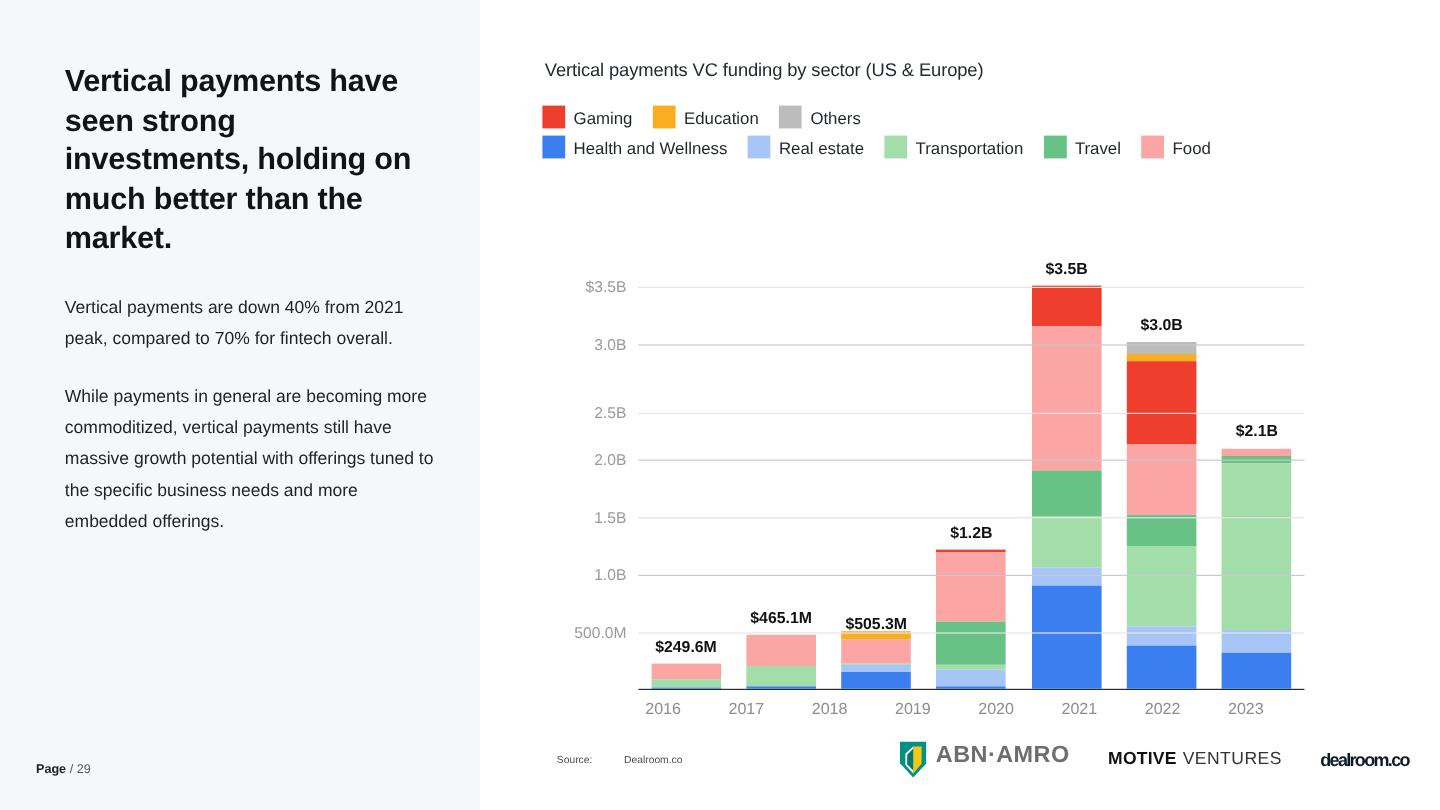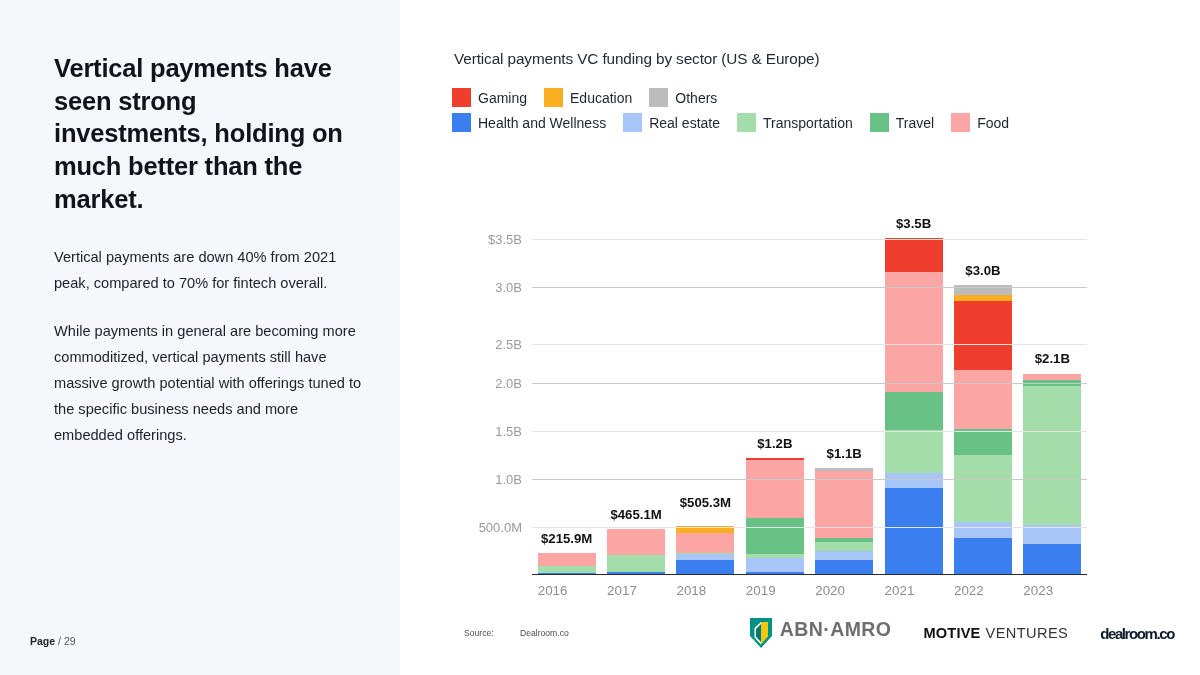--- a/index.html
+++ b/index.html
@@ -210,53 +210,44 @@
           </div>
         </div>
 
       <div class="plot-wrap">
         <div class="plot-area" id="plot-area">
           <div class="bars" id="bars">
               <div class="bar-col">
                 <div class="seg" style="height: 12.6649px; background: rgb(251, 165, 165);"></div>
                 <div class="seg" style="height: 6.90811px; background: rgb(163, 221, 170);"></div>
                 <div class="seg" style="height: 1.15135px; background: rgb(59, 126, 240);"></div>
-                <div class="bar-total" style="bottom: 27.7243px;">$215.9M</div>
+                <div class="bar-total" style="bottom: 27.7243px;">$249.6M</div>
               </div>
               <div class="bar-col">
                 <div class="seg" style="height: 25.2338px; background: rgb(251, 165, 165);"></div>
                 <div class="seg" style="height: 17.2703px; background: rgb(163, 221, 170);"></div>
                 <div class="seg" style="height: 2.11081px; background: rgb(59, 126, 240);"></div>
                 <div class="bar-total" style="bottom: 51.6149px;">$465.1M</div>
               </div>
               <div class="bar-col">
                 <div class="seg" style="height: 7.86757px; background: rgb(249, 174, 34);"></div>
                 <div class="seg" style="height: 19.1892px; background: rgb(251, 165, 165);"></div>
                 <div class="seg" style="height: 1.72703px; background: rgb(163, 221, 170);"></div>
                 <div class="seg" style="height: 5.27703px; background: rgb(168, 197, 247);"></div>
                 <div class="seg" style="height: 14.3919px; background: rgb(59, 126, 240);"></div>
-                <div class="bar-total" style="bottom: 64px;">$505.3M</div>
+                <div class="bar-total" style="bottom: 47px;">$505.3M</div>
               </div>
               <div class="bar-col">
                 <div class="seg" style="height: 1.91892px; background: rgb(239, 61, 46);"></div>
                 <div class="seg" style="height: 57.5676px; background: rgb(251, 165, 165);"></div>
                 <div class="seg" style="height: 36.4595px; background: rgb(104, 193, 133);"></div>
                 <div class="seg" style="height: 3.83784px; background: rgb(163, 221, 170);"></div>
                 <div class="seg" style="height: 14.3919px; background: rgb(168, 197, 247);"></div>
                 <div class="seg" style="height: 1.72703px; background: rgb(59, 126, 240);"></div>
                 <div class="bar-total" style="bottom: 122.903px;">$1.2B</div>
-              </div>
-              <div class="bar-col">
-                <div class="seg" style="height: 3.07027px; background: rgb(188, 188, 188);"></div>
-                <div class="seg" style="height: 66.2027px; background: rgb(251, 165, 165);"></div>
-                <div class="seg" style="height: 4.02973px; background: rgb(104, 193, 133);"></div>
-                <div class="seg" style="height: 9.59459px; background: rgb(163, 221, 170);"></div>
-                <div class="seg" style="height: 8.63514px; background: rgb(168, 197, 247);"></div>
-                <div class="seg" style="height: 14.2px; background: rgb(59, 126, 240);"></div>
-                <div class="bar-total" style="bottom: 112.732px;">$1.1B</div>
               </div>
               <div class="bar-col">
                 <div class="seg" style="height: 33.5811px; background: rgb(239, 61, 46);"></div>
                 <div class="seg" style="height: 119.932px; background: rgb(251, 165, 165);"></div>
                 <div class="seg" style="height: 38.3784px; background: rgb(104, 193, 133);"></div>
                 <div class="seg" style="height: 43.1757px; background: rgb(163, 221, 170);"></div>
                 <div class="seg" style="height: 14.3919px; background: rgb(168, 197, 247);"></div>
                 <div class="seg" style="height: 86.3514px; background: rgb(59, 126, 240);"></div>
                 <div class="bar-total" style="bottom: 342.811px;">$3.5B</div>
               </div>

